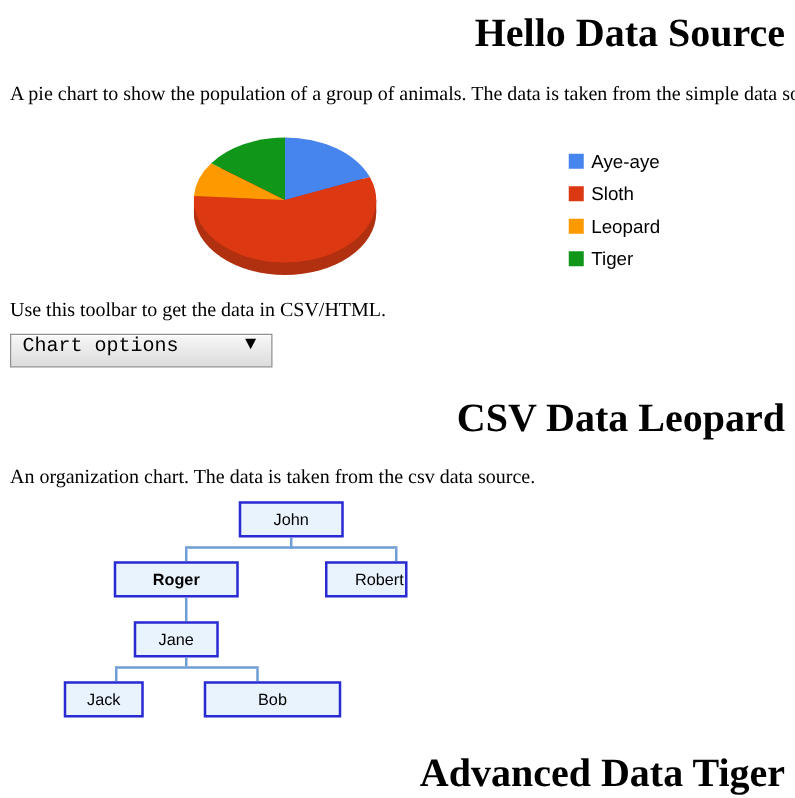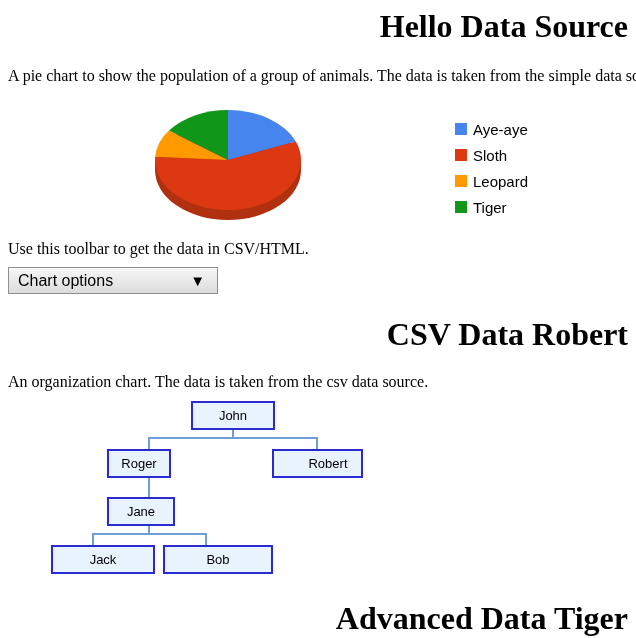--- a/index.html
+++ b/index.html
@@ -35,44 +35,44 @@
   .legend-item { display: flex; align-items: center; margin-bottom: 9px; cursor: default; }
   .legend-swatch { width: 12px; height: 12px; margin-right: 6px; flex: 0 0 auto; }
 
   
   .dropdown {
     margin-top: 9px;
     width: 210px; height: 27px;
     border: 1px solid #8f8f8f;
     background: linear-gradient(#f7f7f7, #dcdcdc);
     box-shadow: inset 0 1px 0 #ffffff;
-    display: flex; align-items: center; justify-content: space-between;
+    display: flex; justify-content: space-between;
     padding: 0 12px 0 9px;
-    font-family: Liberation Sans, sans-serif; font-size: 16px;
+    font-family: Liberation Mono, monospace; font-size: 16px;
     cursor: pointer; user-select: none;
   }
   .dropdown .arrow { font-size: 15px; line-height: 1; color: #000; }
 
   
   .org-block { position: relative; height: 183px; margin-top: 8px;
     font-family: "Liberation Sans", sans-serif; font-size: 13px; }
   .org-node {
     position: absolute; height: 29px;
     background: var(--node-bg, #e9f3fd);
     border: 2px solid var(--node-border, #2a2ad2);
     display: flex; align-items: center; justify-content: center;
     cursor: default;
     text-align: right;
   }
   .conn { position: absolute; background: var(--conn, #6f9dd6); }
   .n-john   { left: 183px; top: 2px;   width: 84px; }
-  .n-roger  { left: 99px;  top: 50px;  width: 64px; }
-  .n-robert { left: 264px; top: 50px;  width: 91px; padding-left: 21px; }
+  .n-roger  { left: 83px;  top: 50px;  width: 100px; font-weight: bold; }
+  .n-robert { left: 252px; top: 50px;  width: 66px; padding-left: 21px; }
   .n-jane   { left: 99px;  top: 98px;  width: 68px; }
-  .n-jack   { left: 43px;  top: 146px; width: 104px; }
+  .n-jack   { left: 43px;  top: 146px; width: 64px; }
   .n-bob    { left: 155px; top: 146px; width: 110px; }
   .c-john-stub   { left: 224px; top: 31px;  width: 2px;   height: 9px;  }
   .c-h1          { left: 140px; top: 38px;  width: 170px; height: 2px;  }
   .c-roger-stub  { left: 140px; top: 40px;  width: 2px;   height: 10px; }
   .c-robert-stub { left: 308px; top: 40px;  width: 2px;   height: 10px; }
   .c-roger-jane  { left: 140px; top: 79px;  width: 2px;   height: 19px; }
   .c-jane-stub   { left: 140px; top: 127px; width: 2px;   height: 7px;  }
   .c-h2          { left: 84px;  top: 134px; width: 115px; height: 2px;  }
   .c-jack-stub   { left: 84px;  top: 136px; width: 2px;   height: 10px; }
   .c-bob-stub    { left: 197px; top: 136px; width: 2px;   height: 10px; }
@@ -113,21 +113,21 @@
     </div>
 </div>
 
 <p class="p-hint">Use this toolbar to get the data in CSV/HTML.</p>
 
 <div class="dropdown">
   <span>Chart options</span>
   <span class="arrow">▼</span>
 </div>
 
-<h1 class="h-csv">CSV Data Robert</h1>
+<h1 class="h-csv">CSV Data Leopard</h1>
 
 <p class="p-orgdesc">An organization chart. The data is taken from the csv data source.</p>
 
 <div class="org-block">
   <div class="conn c-john-stub"></div>
   <div class="conn c-h1"></div>
   <div class="conn c-roger-stub"></div>
   <div class="conn c-robert-stub"></div>
   <div class="conn c-roger-jane"></div>
   <div class="conn c-jane-stub"></div>

